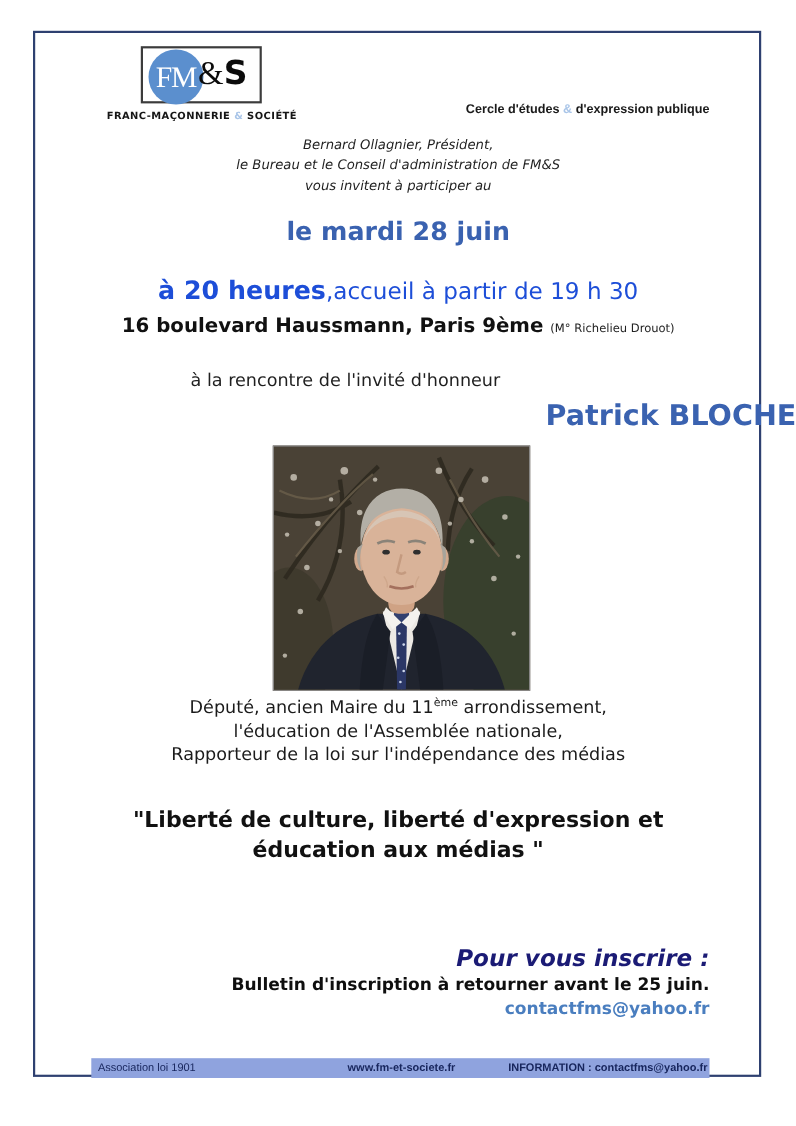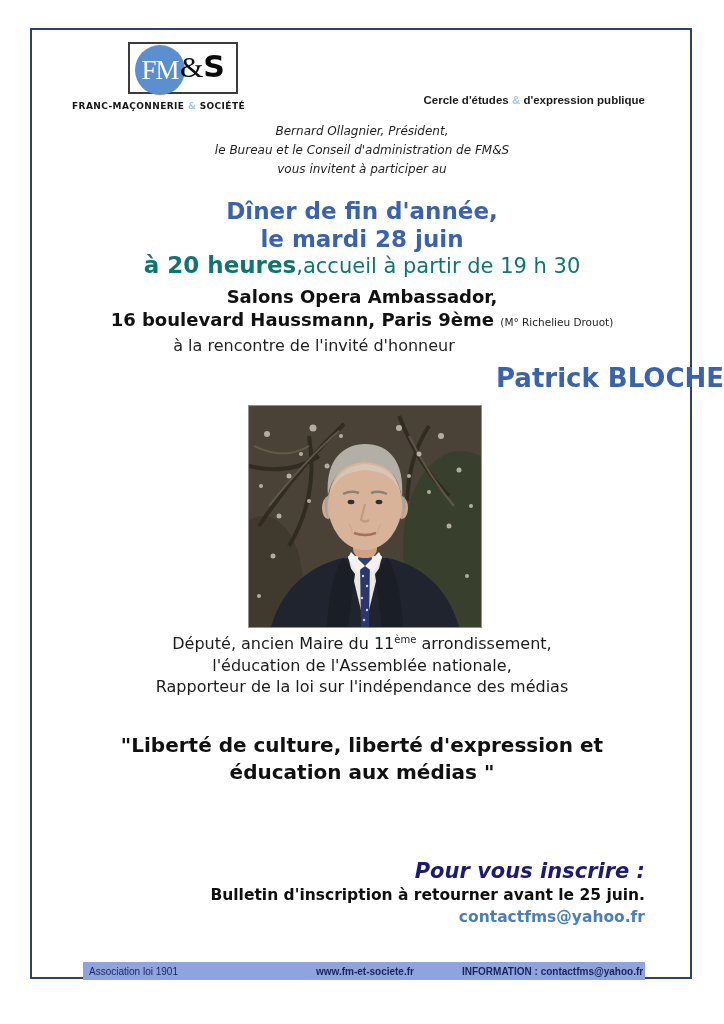--- a/index.html
+++ b/index.html
@@ -25,40 +25,40 @@
   .logo-fm{
     font-family:"Liberation Serif", serif;font-size:27px;color:#ffffff;
     letter-spacing:-1px;line-height:1;
   }
   .logo-amps{
     position:absolute;left:50px;top:8px;font-size:30px;line-height:1;color:#0b0b0b;
     font-family:"Liberation Serif", serif;
   }
   .logo-amps .s{font-family:"DejaVu Sans", sans-serif;font-weight:bold;}
   .logo-subtitle{
-    left:72px;top:101px;width:190px;font-size:9px;font-weight:bold;
+    left:97px;top:101px;width:190px;font-size:9px;font-weight:bold;
     letter-spacing:0.4px;color:#161616;white-space:nowrap;
   }
   .amp-blue{color:#a9c5e8;}
   .tagline{
     right:79px;top:94px;font-family:"Liberation Sans", sans-serif;
     font-size:11.5px;font-weight:bold;color:#1a1a1a;white-space:nowrap;
   }
   
   .intro{
     left:0;top:122px;width:724px;text-align:center;font-style:italic;
     font-size:12px;line-height:19px;color:#1f1f1f;
   }
   
   .event-title{
     left:0;top:197px;width:724px;text-align:center;font-weight:bold;
     font-size:23px;line-height:28px;color:#3a62b0;
   }
   .time-line{
-    left:0;top:251px;width:724px;text-align:center;color:#0f766e;font-size:21px;
+    left:0;top:251px;width:724px;text-align:center;color:#1d4ed8;font-size:21px;
     line-height:28px;white-space:nowrap;
   }
   .time-line .bold{font-weight:bold;font-size:23px;}
   
   .venue{
     left:0;top:285px;width:724px;text-align:center;font-weight:bold;
     font-size:18px;line-height:23px;color:#111111;
   }
   .venue .metro{font-weight:normal;font-size:10.5px;color:#222;}
   .meet-line{left:0;top:336px;width:628px;text-align:center;font-size:16px;color:#1f1f1f;}
@@ -115,27 +115,25 @@
 
 <div class="abs tagline"><span>Cercle d'études </span><span class="amp-blue">&amp;</span><span> d'expression publique</span></div>
 
 <div class="abs intro">
   <div>Bernard Ollagnier, Président,</div>
   <div>le Bureau et le Conseil d'administration de FM&amp;S</div>
   <div>vous invitent à participer au</div>
 </div>
 
 <div class="abs event-title">
-  <div>Dîner de fin d'année,</div>
   <div>le mardi 28 juin</div>
 </div>
 <div class="abs time-line"><span class="bold">à 20 heures</span><span>,accueil à partir de 19 h 30</span></div>
 
 <div class="abs venue">
-  <div>Salons Opera Ambassador,</div>
   <div><span>16 boulevard Haussmann, Paris 9ème </span><span class="metro">(M° Richelieu Drouot)</span></div>
 </div>
 
 <div class="abs meet-line">à la rencontre de l'invité d'honneur</div>
 
 <div class="abs guest-name">Patrick BLOCHE</div>
 
 <div class="abs photo">
   <svg width="232" height="221" viewBox="0 0 232 221">
     <rect width="232" height="221" fill="#4a4236"></rect>

